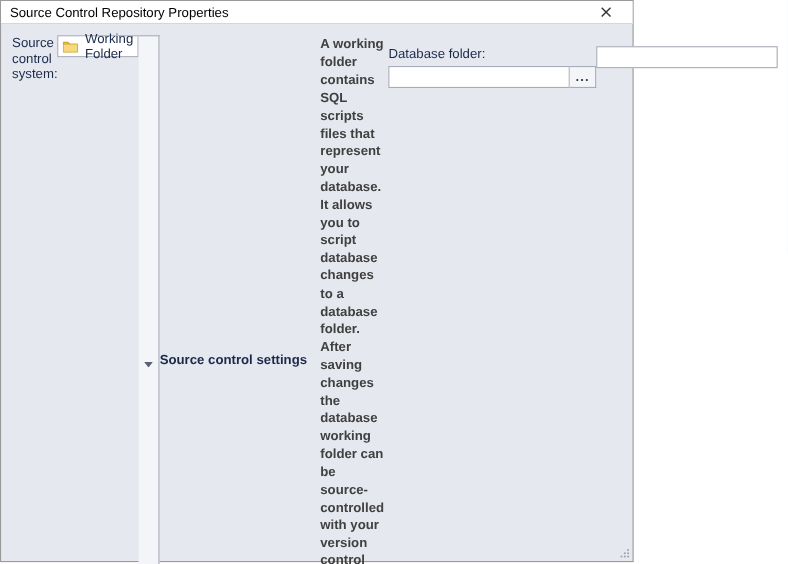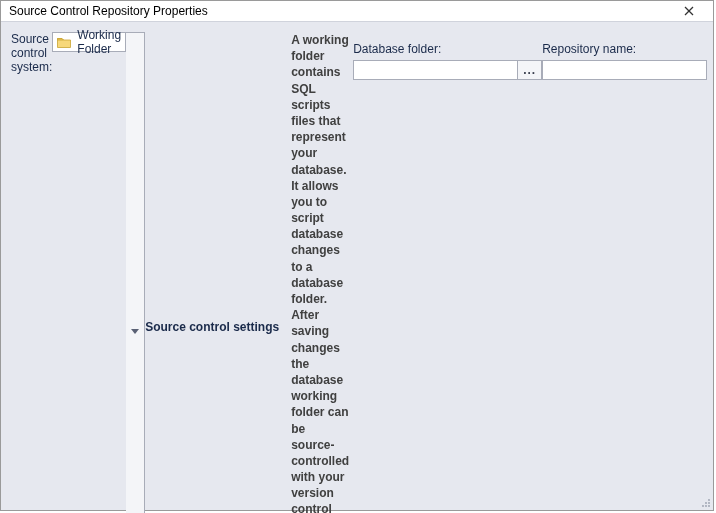--- a/index.html
+++ b/index.html
@@ -7,21 +7,21 @@
     padding: 0;
     width: 716px;
     height: 513px;
     font-family: "Segoe UI", Tahoma, sans-serif;
     font-size: 12px;
     color: #1a2a4a;
     background: #fff;
     overflow: hidden;
   }
   .window {
-    width: 714px;
+    width: 576px;
     height: 511px;
     border: 1px solid #9a9a9a;
     background: #e6e8ef;
     display: flex;
     flex-direction: column;
     box-sizing: border-box;
   }
   .titlebar {
     height: 28px;
     background: #ffffff;
@@ -255,23 +255,20 @@
       </div>
       <div class="input-row">
         <input type="text" class="text-input" value="" style="">
         <div class="browse-btn">
           <span>...</span>
         </div>
       </div>
     </div>
 
     <div class="field-block">
-      <div class="field-label-row">
-        <span class="label">Repository name:</span>
-      </div>
       <div class="input-row">
         <input type="text" class="text-input" value="" style="">
       </div>
     </div>
 
   </div>
 
   <div class="button-bar">
     <button class="btn">
         <span class="underline-t">Test</span>

